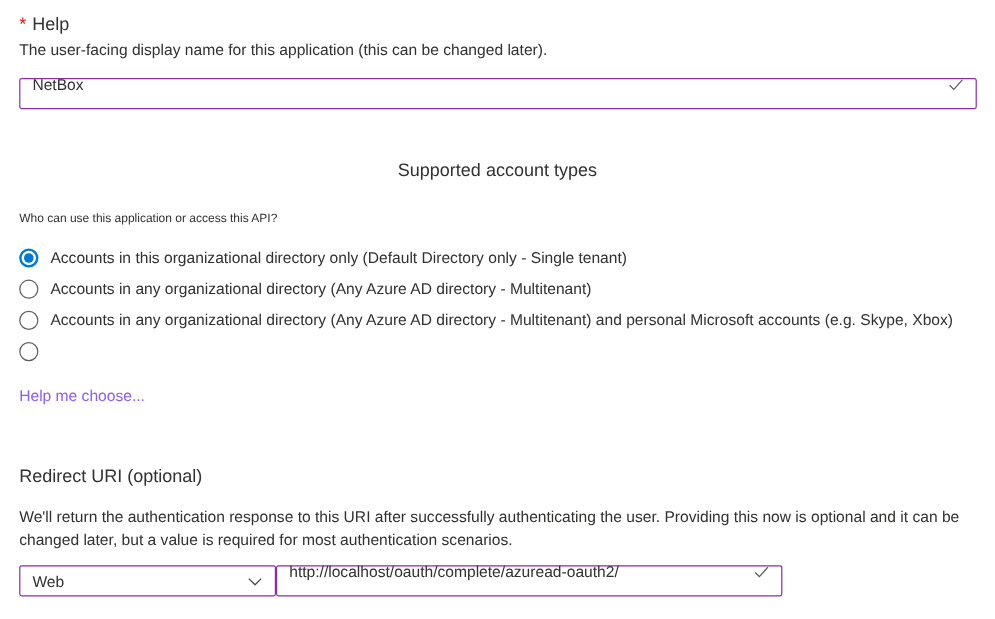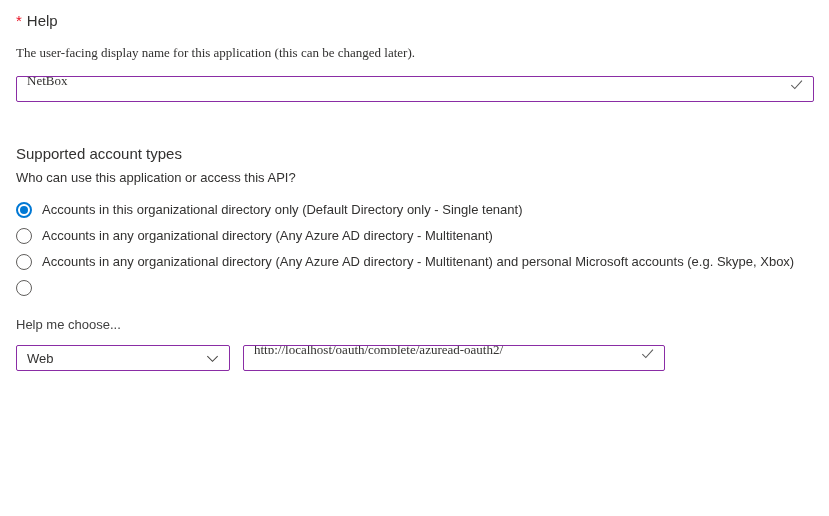--- a/index.html
+++ b/index.html
@@ -24,57 +24,56 @@
     font-weight: 400;
     color: #323130;
   }
   .required-marker {
     color: #e81123;
     margin-right: 5px;
   }
   .field-desc {
     font-size: 13px;
     line-height: 14px;
-    margin-top: 16px;
-    font-family: Liberation Serif, serif;
+    margin-top: 5px;
   }
   .input-wrap {
     box-sizing: border-box;
     height: 26px;
     border: 1px solid #8a2da5;
     border-radius: 2px;
     display: flex;
+    align-items: center;
     padding: 0 9px 16px 10px;
     background: #fff;
-    font-family: Liberation Serif, serif;
   }
   .input-wrap input {
     border: none;
     outline: none;
     flex: 1 1 auto;
     min-width: 0;
     font-size: 13px;
     font-family: inherit;
     color: #323130;
     padding: 0;
     background: transparent;
   }
   .name-input-wrap {
     margin-top: 16px;
     width: 798px;
   }
   .icon-svg {
     flex: 0 0 auto;
     display: block;
   }
-  .section2-title { margin-top: 43px; }
+  .section2-title { margin-top: 43px; text-align: center; }
   .question {
-    font-size: 13px;
+    font-size: 10px;
     line-height: 14px;
-    margin-top: 8px;
+    margin-top: 24px;
   }
   .radio-group { margin-top: 7px; }
   .radio-row {
     display: flex;
     align-items: flex-end;
     height: 26px;
     cursor: pointer;
   }
   .radio {
     box-sizing: border-box;
@@ -100,35 +99,34 @@
     font-size: 13px;
     line-height: 16px;
     margin-left: 10px;
     white-space: nowrap;
   }
   .help-link {
     display: inline-block;
     margin-top: 22px;
     font-size: 13px;
     line-height: 14px;
-    color: #404040;
+    color: #8b5cf6;
     cursor: pointer;
     text-decoration: none;
   }
   .section3-title { margin-top: 50px; }
   .redirect-desc {
     font-size: 13px;
     line-height: 19px;
     margin-top: 14px;
     max-width: 812px;
   }
   .bottom-row {
     display: flex;
     margin-top: 12px;
-    gap: 13px;
   }
   .select-wrap {
     box-sizing: border-box;
     width: 214px;
     height: 26px;
     border: 1px solid #8a2da5;
     border-radius: 2px;
     display: flex;
     align-items: center;
     padding: 0 9px 0 10px;
@@ -179,20 +177,22 @@
       <span class="radio-label">Accounts in any organizational directory (Any Azure AD directory - Multitenant) and personal Microsoft accounts (e.g. Skype, Xbox)</span>
     </div>
     <div class="radio-row">
       <span class="radio"></span>
     </div>
   </div>
 
   <a class="help-link">Help me choose...</a>
 
   
+  <div class="section-title section3-title">Redirect URI (optional)</div>
+  <div class="redirect-desc">We'll return the authentication response to this URI after successfully authenticating the user. Providing this now is optional and it can be changed later, but a value is required for most authentication scenarios.</div>
 
   <div class="bottom-row">
     <div class="select-wrap">
       <span class="select-value">Web</span>
       <svg class="icon-svg" width="15" height="15" viewBox="0 0 16 16">
         <path d="M2.5 5.5 L8 11 L13.5 5.5" stroke="#484644" stroke-width="1.1" fill="none"></path>
       </svg>
     </div>
     <div class="input-wrap uri-input-wrap">
       <input type="text" value="http://localhost/oauth/complete/azuread-oauth2/" style="">

